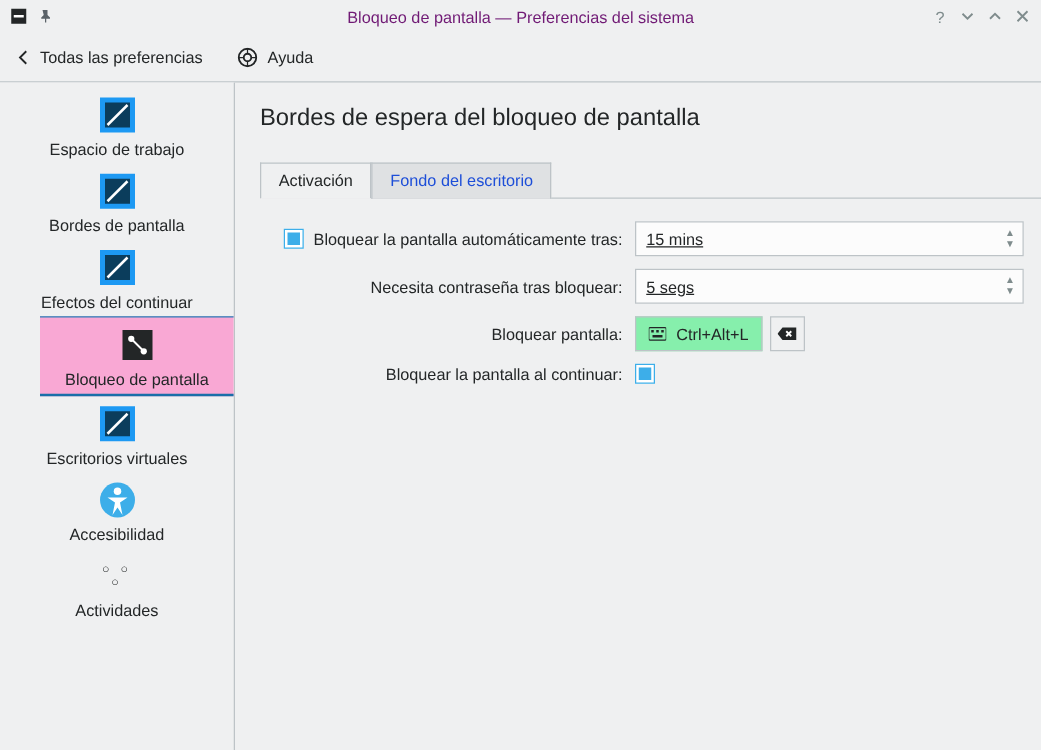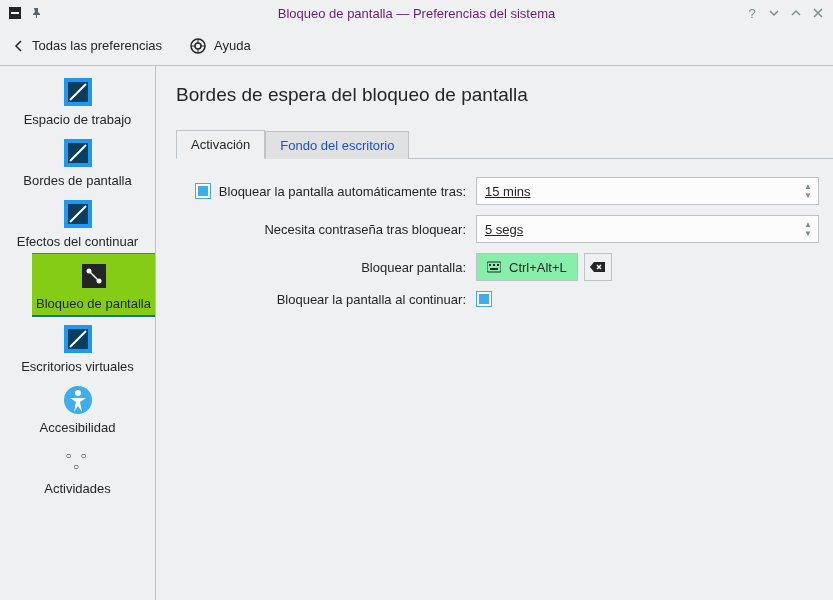--- a/index.html
+++ b/index.html
@@ -9,30 +9,30 @@
 .titlebar-left { display: flex; gap: 8px; align-items: center; }
 .titlebar-title { position: absolute; left: 50%; transform: translateX(-50%); color: #701a75; font-size: 13px; }
 .titlebar-right { margin-left: auto; display: flex; gap: 8px; align-items: center; color: #7f8c8d; }
 .titlebar-icon { width: 14px; height: 14px; display: flex; align-items: center; justify-content: center; }
 
 .toolbar { height: 40px; display: flex; align-items: center; padding: 0 8px; gap: 16px; border-bottom: 1px solid #bdc3c7; }
 .toolbar-item { display: flex; align-items: center; gap: 8px; cursor: pointer; padding: 4px 6px; }
 
 .content { display: flex; height: calc(600px - 66px); }
 
-.sidebar { width: 156px; background: #eff0f1; border-right: 1px solid #bdc3c7; overflow-y: auto; padding-top: 4px; }
+.sidebar { width: 188px; background: #eff0f1; border-right: 1px solid #bdc3c7; overflow-y: auto; padding-top: 4px; }
 .sidebar-item { display: flex; flex-direction: column; align-items: center; padding: 6px 4px 4px 4px; cursor: pointer; text-align: center; }
-.sidebar-item.selected { background: #84cc16; border-top: 1px solid #2980b9; border-bottom: 2px solid #1a6ea8; margin-left: 32px; }
+.sidebar-item.selected { background: #f9a8d4; border-top: 1px solid #2980b9; border-bottom: 2px solid #1a6ea8; margin-left: 32px; }
 .sidebar-icon { width: 32px; height: 32px; margin-bottom: 4px; display: flex; align-items: center; justify-content: center; }
 .sidebar-label { font-size: 13px; }
 
 .main { flex: 1; padding: 18px 0 18px 20px; overflow-y: auto; }
 .main-title { font-size: 19px; font-weight: normal; margin-bottom: 24px; }
 
-.tabs { display: flex; border-bottom: 1px solid #bdc3c7; align-items: flex-end; }
+.tabs { display: flex; border-bottom: 1px solid #bdc3c7; }
 .tab { padding: 6px 14px; border: 1px solid #bdc3c7; border-bottom: none; background: #dfe1e3; cursor: pointer; font-size: 13px; margin-bottom: -1px; }
 .tab.active { background: #eff0f1; border-bottom: 1px solid #eff0f1; }
 .tab:not(.active) { color: #1d4ed8; }
 
 .form { padding-top: 18px; }
 .form-row { display: flex; align-items: center; margin-bottom: 10px; gap: 10px; }
 .form-label-col { width: 290px; text-align: right; display: flex; justify-content: flex-end; align-items: center; gap: 8px; }
 .form-control-col { flex: 1; padding-right: 14px; }
 
 .checkbox { width: 16px; height: 16px; border: 1px solid #3daee9; display: inline-flex; align-items: center; justify-content: center; background: #fff; flex-shrink: 0; cursor: pointer; }

